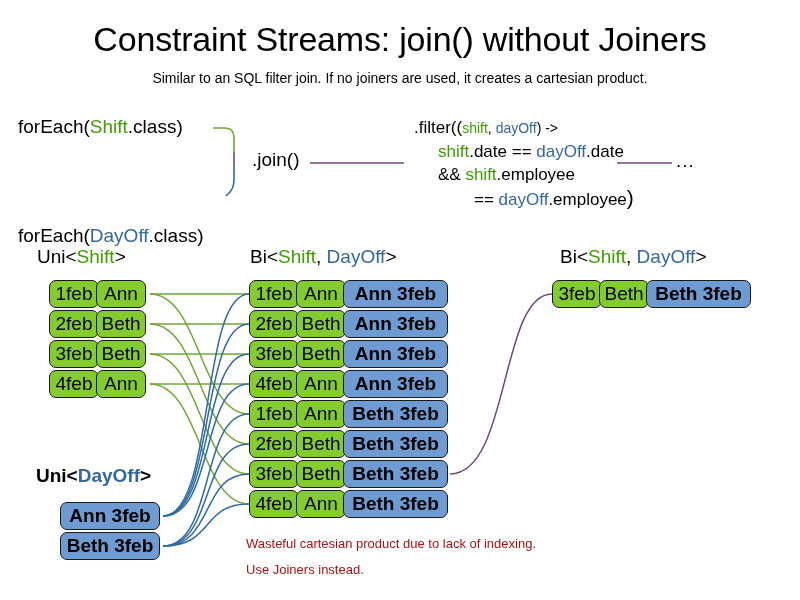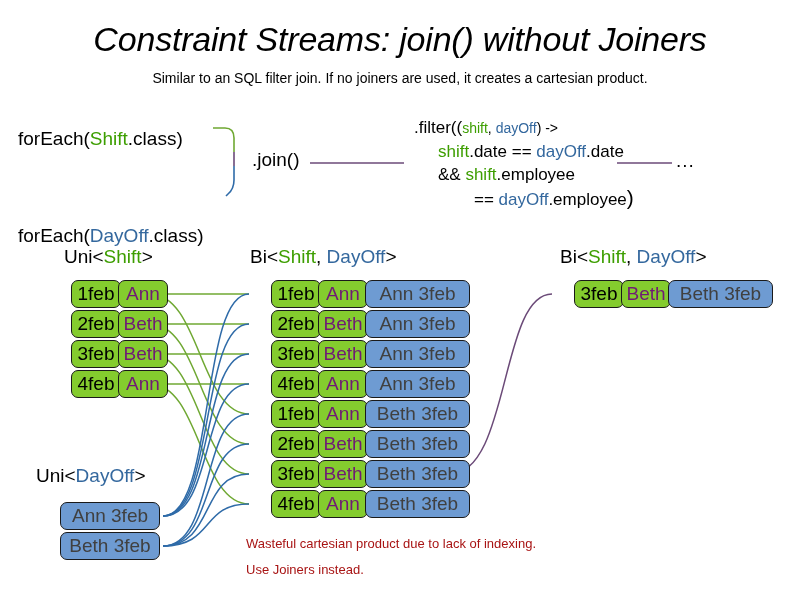--- a/index.html
+++ b/index.html
@@ -18,42 +18,41 @@
   .abs { position: absolute; }
 
   #slide-title {
     left: 0; top: 18px;
     width: 800px;
     text-align: center;
     font-size: 34px;
     line-height: 42px;
     letter-spacing: -0.2px;
     color: #000;
-    font-style: italic;
   }
   #slide-subtitle {
     left: 0; top: 68px;
     width: 800px;
     text-align: center;
     font-size: 14px;
     line-height: 20px;
     color: #000;
   }
 
   
   .code {
     font-size: 19px;
     line-height: 24px;
     white-space: nowrap;
     color: #000;
   }
   .shift { color: #3D9E00; }
   .dayoff { color: #34689E; }
 
-  #foreach-shift  { left: 18px; top: 127px; }
+  #foreach-shift  { left: 18px; top: 115px; }
   #foreach-dayoff { left: 18px; top: 178px; margin-top: 46px; }
   #join-call      { left: 252px; top: 148px; }
 
   #filter-block {
     left: 414px; top: 116px;
     font-size: 17px;
     line-height: 23px;
     white-space: pre;
   }
   .f-small { font-size: 14px; }
@@ -63,50 +62,50 @@
     letter-spacing: 1px;
     color: #000;
   }
 
   
   .stream-head {
     font-size: 19px;
     line-height: 24px;
     white-space: nowrap;
   }
-  #head-uni-shift  { left: 64px;  top: 245px; }
+  #head-uni-shift  { left: 37px;  top: 245px; }
   #head-bi-middle  { left: 250px; top: 245px; }
   #head-bi-right   { left: 560px; top: 245px; }
-  #head-uni-dayoff { left: 36px;  top: 464px; }
+  #head-uni-dayoff { left: 36px;  top: 464px; font-weight: bold; }
 
   
   .row { position: absolute; display: flex; align-items: stretch; }
   .cell {
     box-sizing: border-box;
     border: 1.6px solid #1a1a1a;
     border-radius: 7px;
     font-size: 19px;
     line-height: 28px;
     height: 28px;
     display: flex;
     align-items: center;
     justify-content: center;
     padding: 0 4px;
     white-space: nowrap;
   }
   .cell.green { background: #84CC2E; }
   .cell.blue  { background: #6E9BD2; }
   .cell.date  { color: #000000; }
-  .cell.name  { color: #701a75; }
-  .cell.pair  { color: #404040; }
+  .cell.name  { color: #000000; }
+  .cell.pair  { color: #000000; font-weight: bold; }
 
   
   .cell + .cell { margin-left: -3px; }
 
-  .w-date { width: 50px; margin-left: 22px; }
+  .w-date { width: 50px; }
   .w-name { width: 50px; }
   .w-pair { width: 105px; }
   .w-dayoff { width: 100px; }
 
   
   #connectors {
     left: 0; top: 0;
     width: 800px; height: 600px;
     pointer-events: none;
   }

